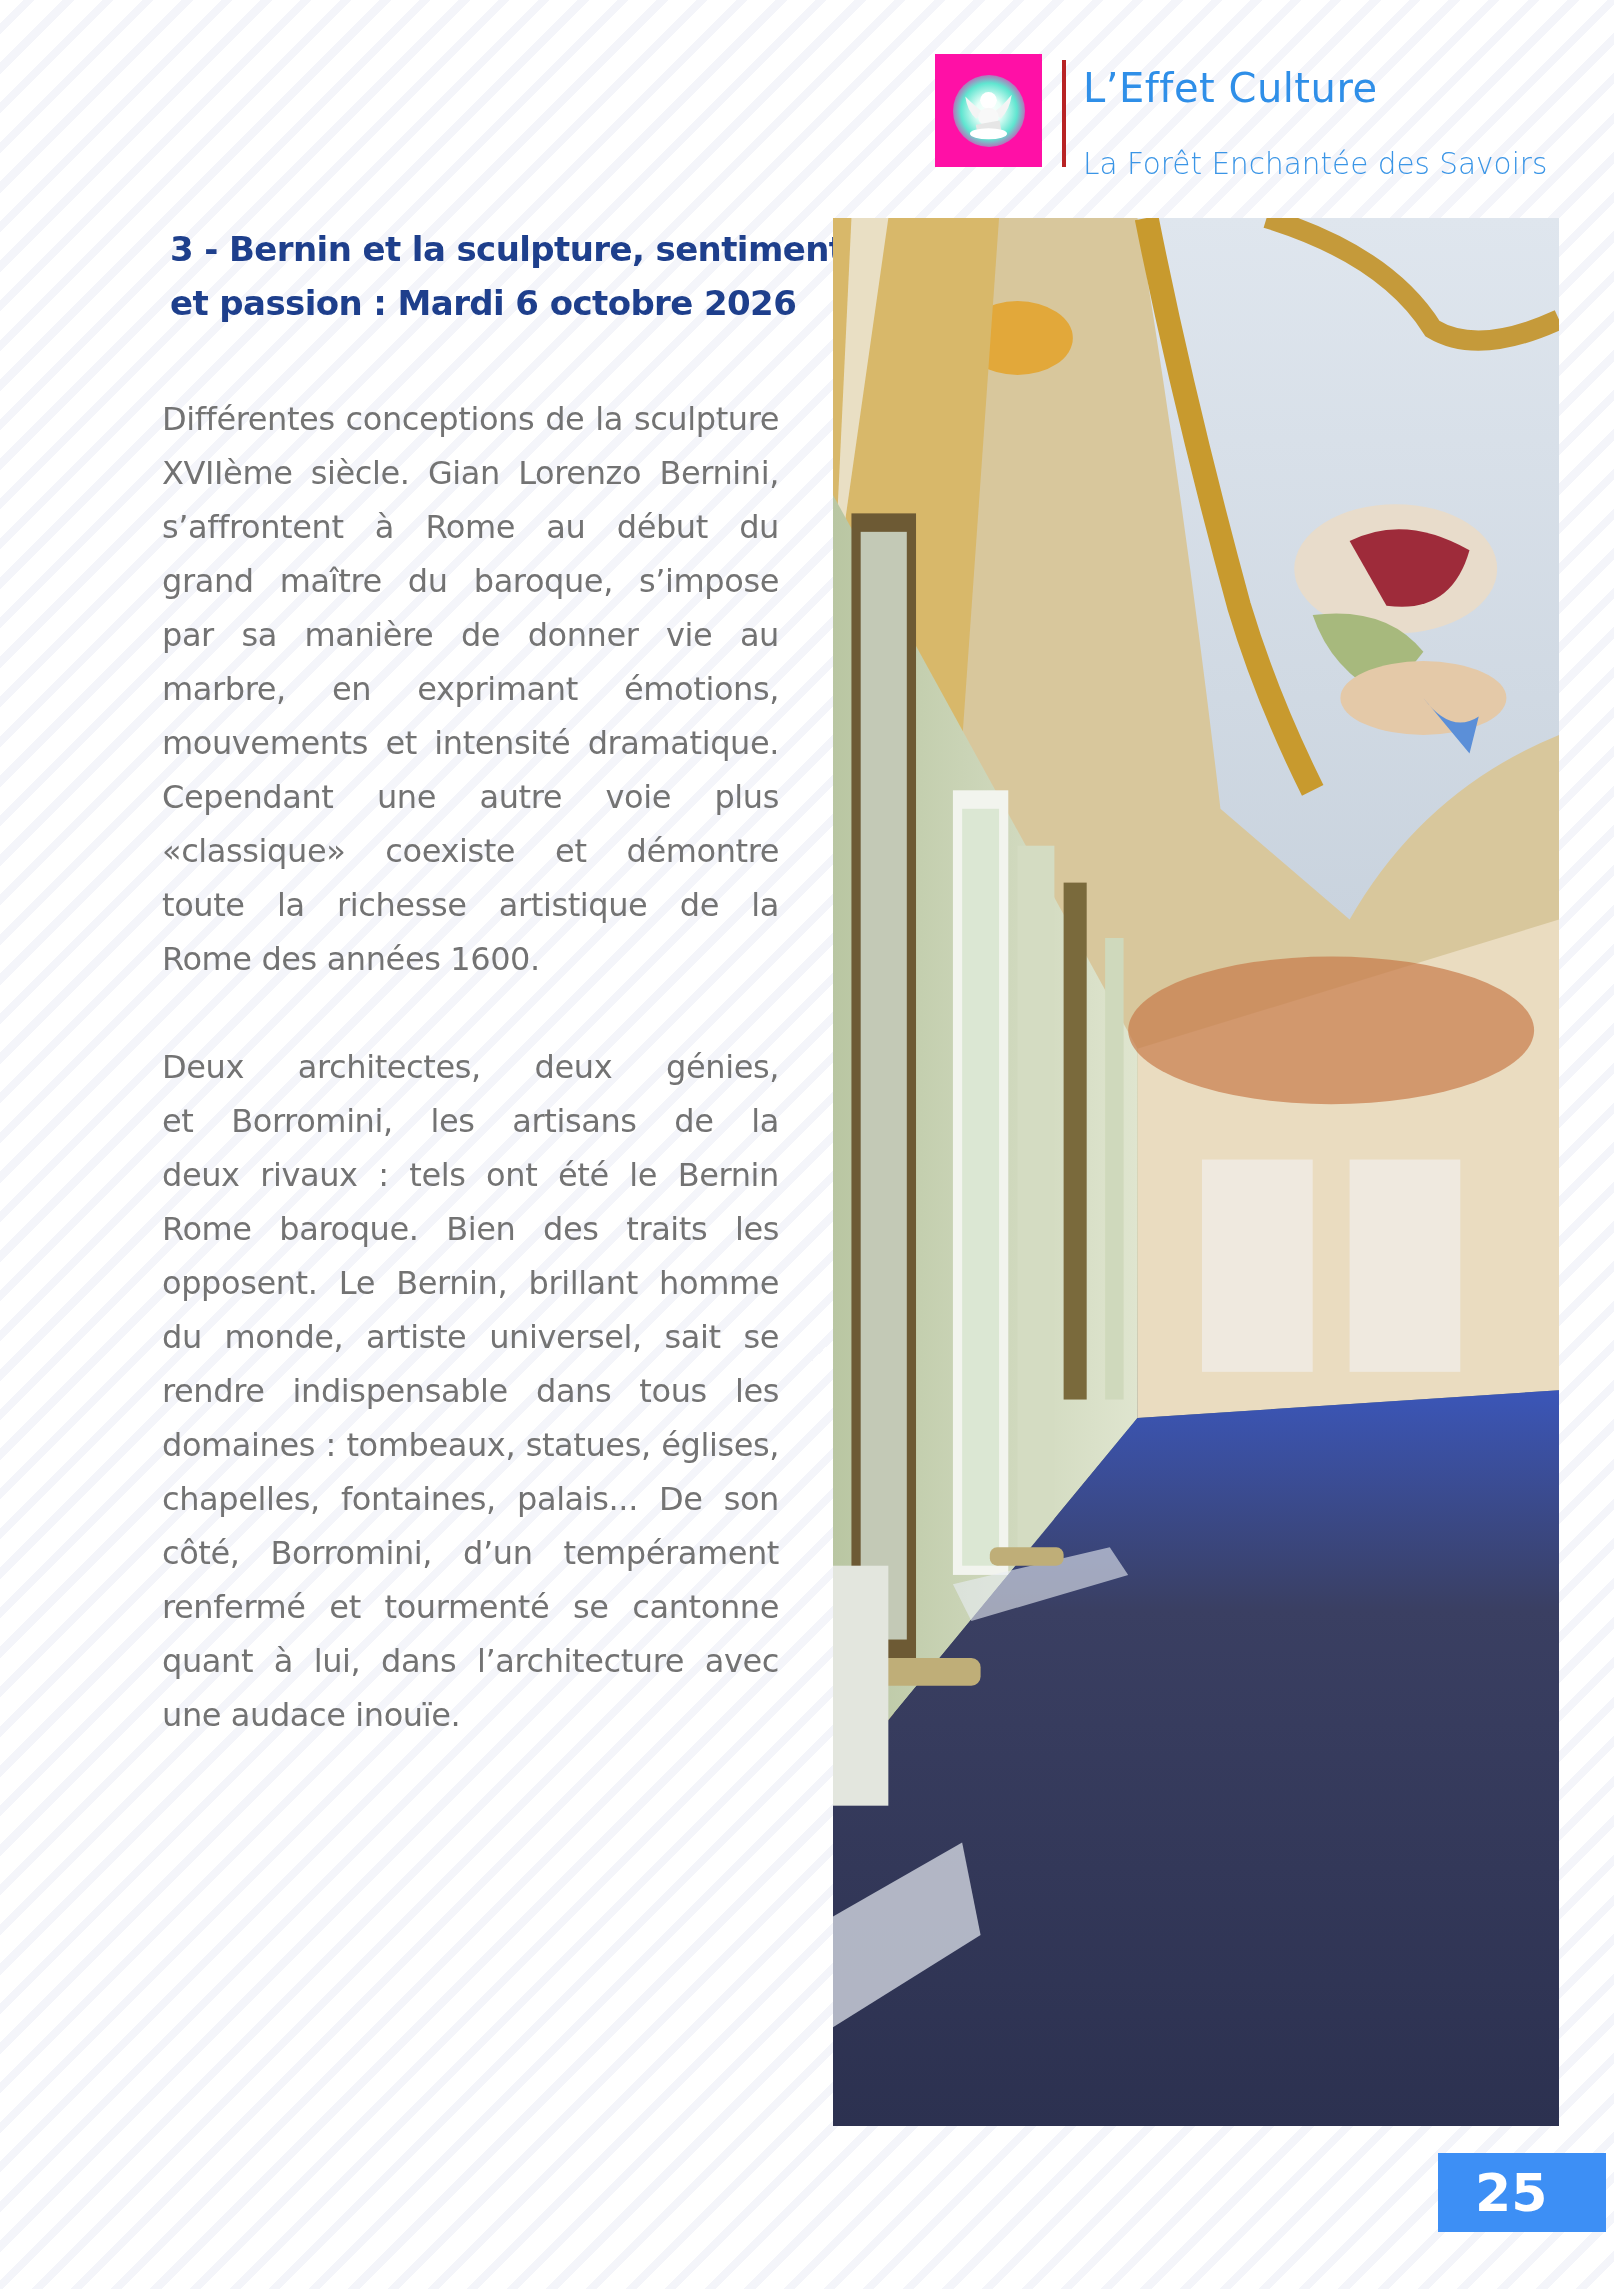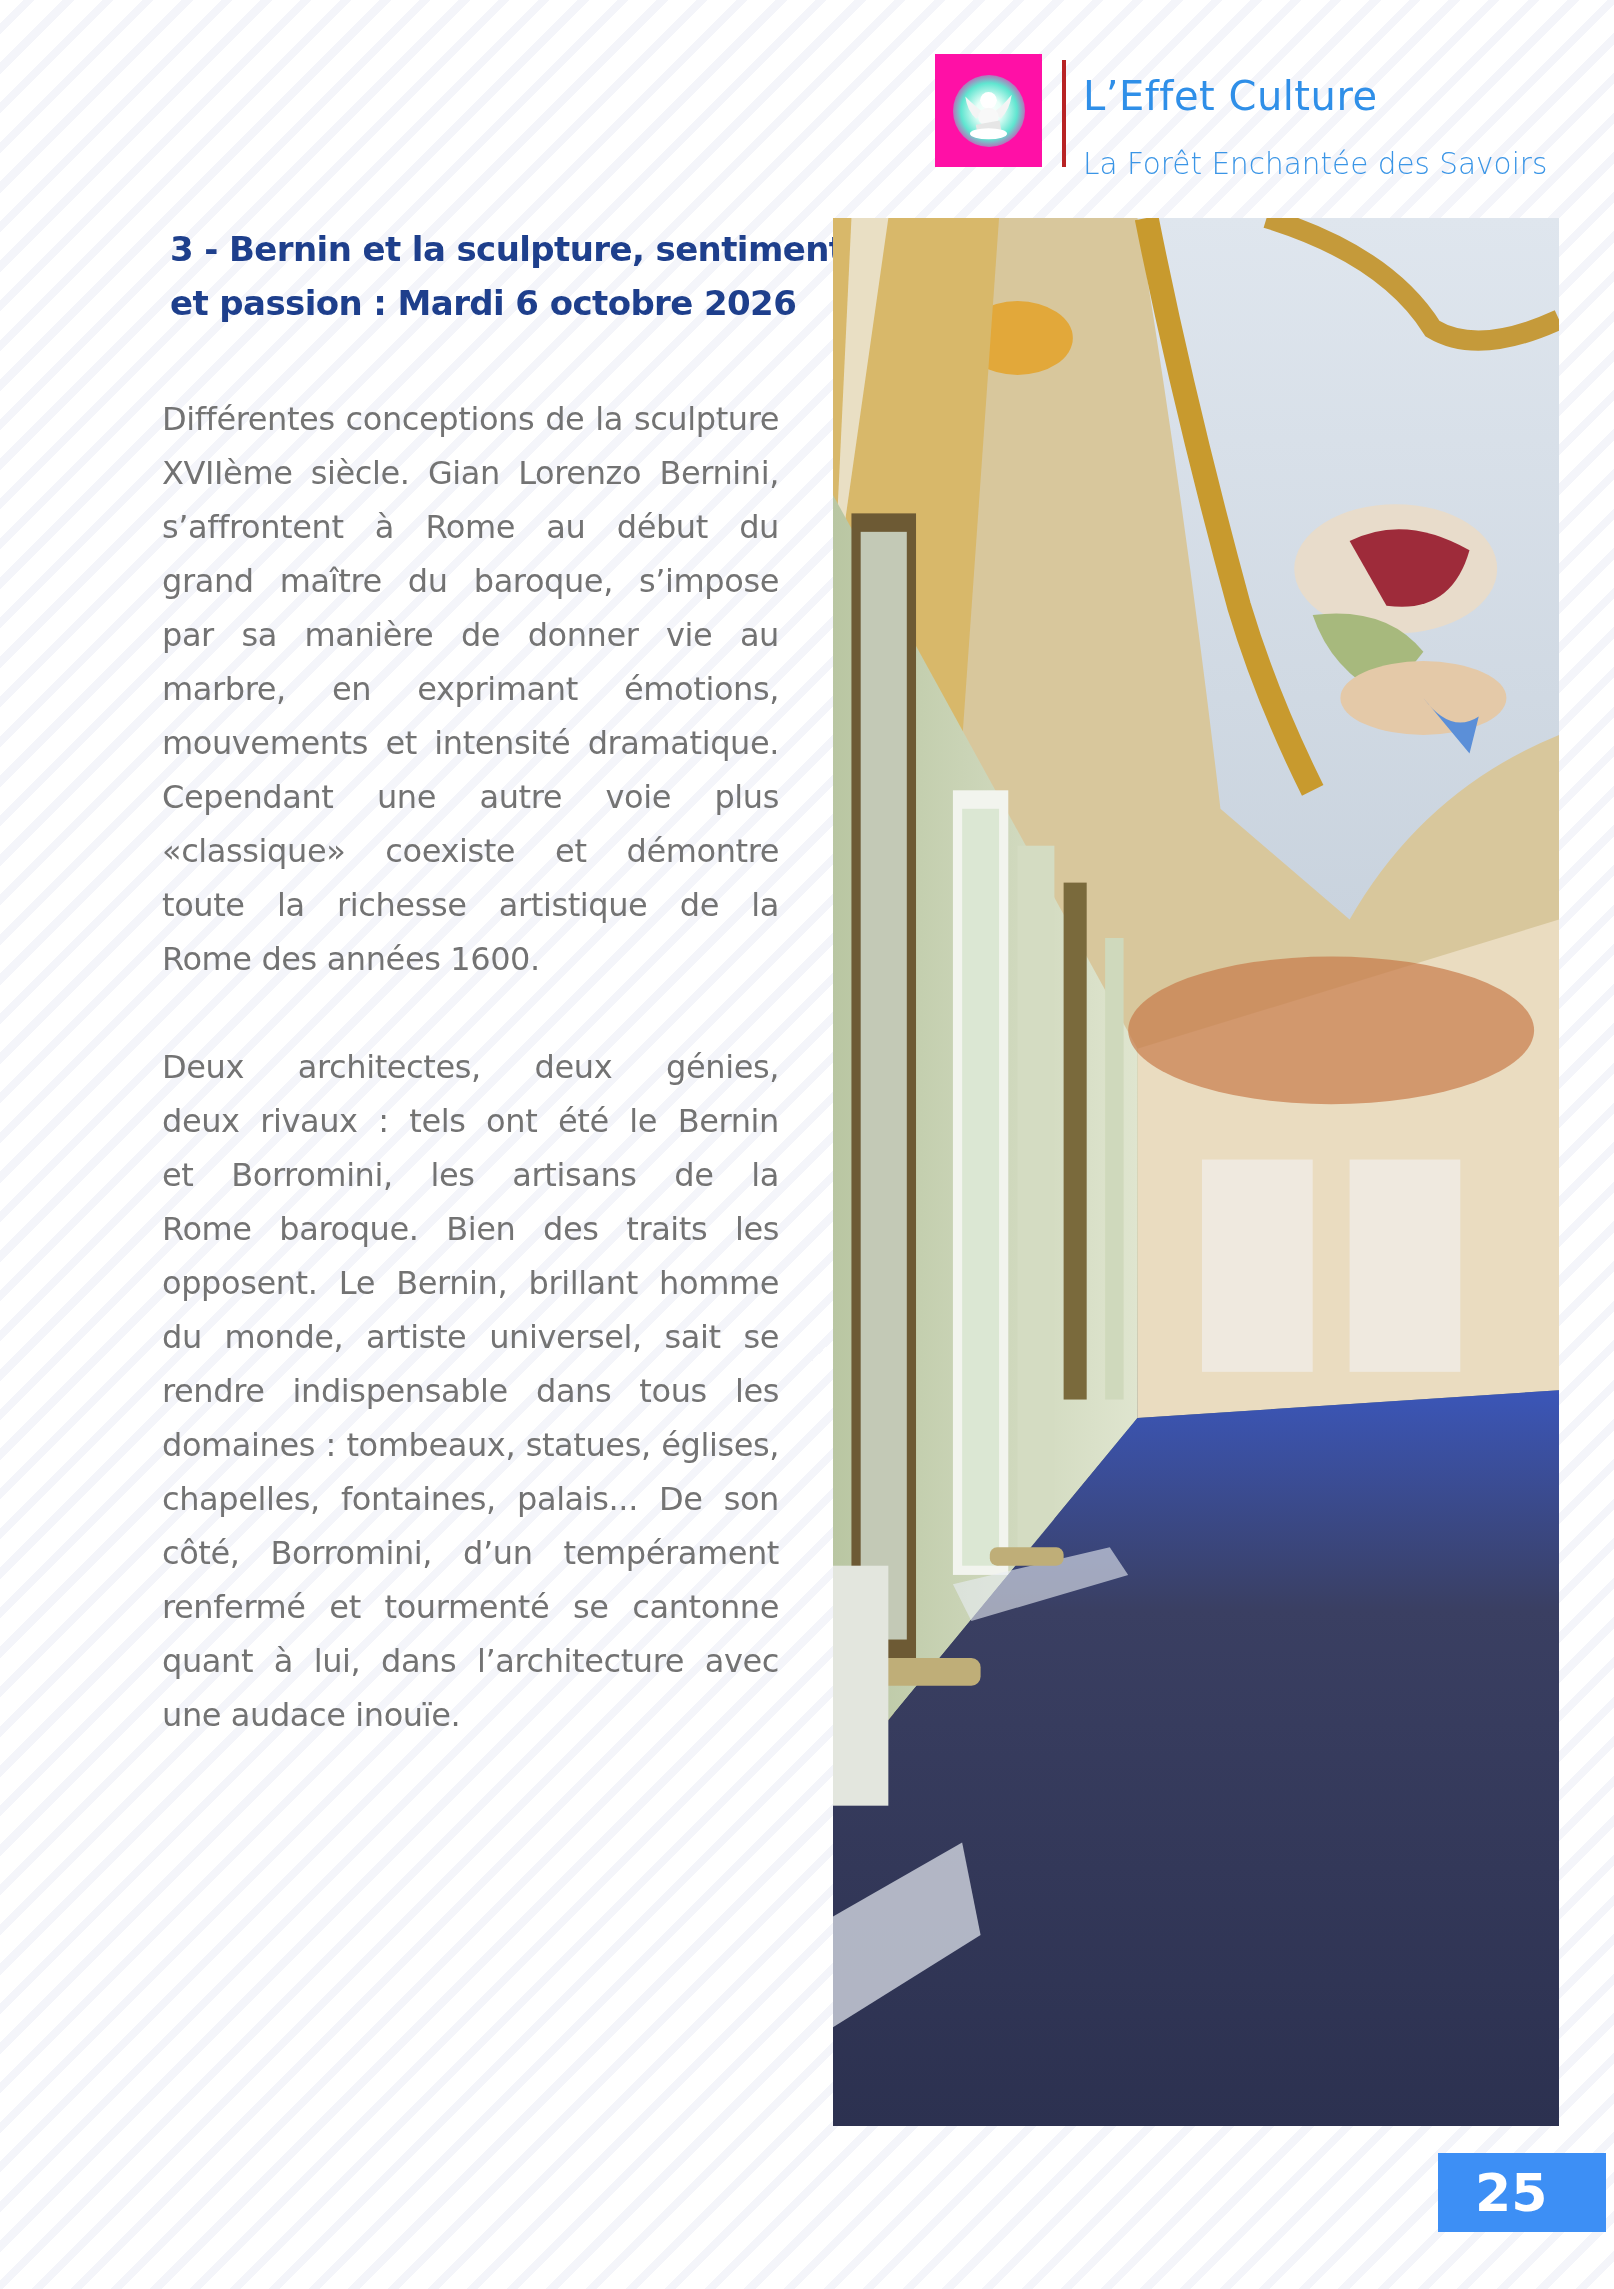--- a/index.html
+++ b/index.html
@@ -13,21 +13,21 @@
   .logo {
     position: absolute; left: 0; top: 0; width: 107px; height: 113px;
     background: #ff10a6; display: flex; align-items: center; justify-content: center;
   }
   .logo-halo {
     width: 72px; height: 72px; border-radius: 50%;
     background: radial-gradient(circle, #ffffff 0%, #e8fff8 25%, #5fe5d0 55%, #ff10a6 85%);
     display: flex; align-items: center; justify-content: center;
   }
   .divider { position: absolute; left: 127px; top: 5.5px; width: 3.7px; height: 107px; background: #b82324; }
-  .brand-title { position: absolute; left: 148px; top: 11px; font-size: 40px; color: #2f8fe8; white-space: nowrap; letter-spacing: 0.5px; margin-top: 8px; }
+  .brand-title { position: absolute; left: 148px; top: 11px; font-size: 40px; color: #2f8fe8; white-space: nowrap; letter-spacing: 0.5px; }
   .brand-sub { position: absolute; left: 148px; top: 66px; font-size: 29.5px; color: #3a95e6; white-space: nowrap; font-weight: 300; margin-top: 27px; }
 
   .text-col { position: absolute; left: 162px; top: 214px; width: 617px; }
   .section-title {
     color: #1e3f8c; font-weight: bold; font-size: 34px; line-height: 54px; margin: 8px;
     text-align: justify; letter-spacing: -0.6px;
   }
   .para {
     color: #737373; font-size: 32px; line-height: 54px; margin: 0;
     text-align: justify; letter-spacing: -0.4px;
@@ -82,22 +82,22 @@
     <span class="line">marbre, en exprimant émotions,</span>
     <span class="line">mouvements et intensité dramatique.</span>
     <span class="line">Cependant une autre voie plus</span>
     <span class="line">«classique» coexiste et démontre</span>
     <span class="line">toute la richesse artistique de la</span>
     <span class="line last">Rome des années 1600.</span>
   </p>
   <div class="gap"></div>
   <p class="para">
     <span class="line">Deux architectes, deux génies,</span>
+    <span class="line">et Borromini, les artisans de la</span>
     <span class="line">deux rivaux : tels ont été le Bernin</span>
-    <span class="line">et Borromini, les artisans de la</span>
     <span class="line">Rome baroque. Bien des traits les</span>
     <span class="line">opposent. Le Bernin, brillant homme</span>
     <span class="line">du monde, artiste universel, sait se</span>
     <span class="line">rendre indispensable dans tous les</span>
     <span class="line">domaines : tombeaux, statues, églises,</span>
     <span class="line">chapelles, fontaines, palais... De son</span>
     <span class="line">côté, Borromini, d’un tempérament</span>
     <span class="line">renfermé et tourmenté se cantonne</span>
     <span class="line">quant à lui, dans l’architecture avec</span>
     <span class="line last">une audace inouïe.</span>

